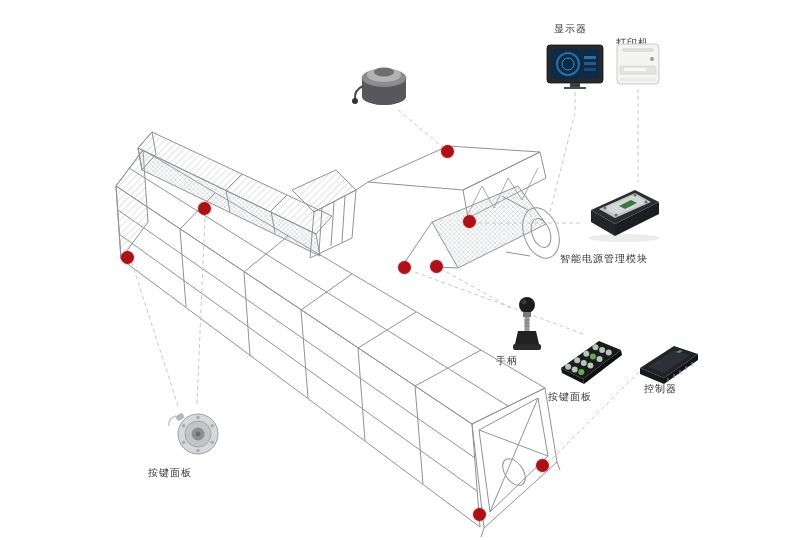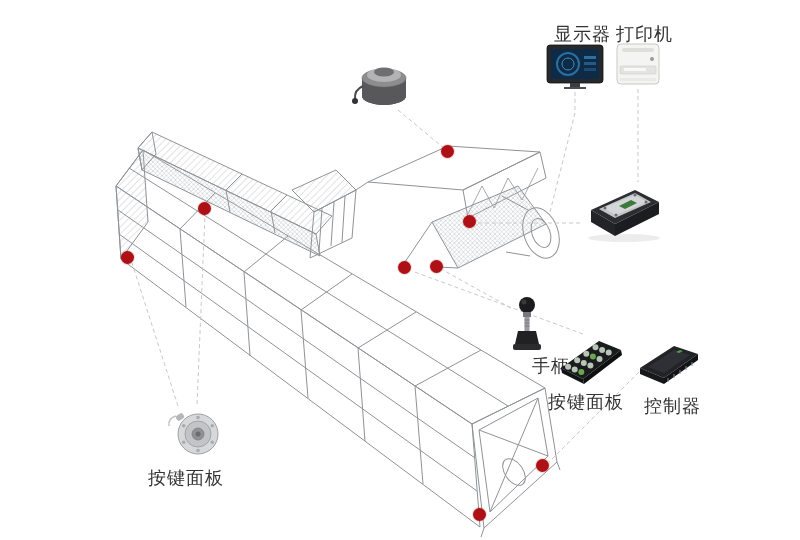--- a/index.html
+++ b/index.html
@@ -2,21 +2,21 @@
 <html><head>
 <meta charset="utf-8">
 <style>
   html,body{margin:0;padding:0;background:#fff;}
   .stage{
     position:relative;width:800px;height:540px;background:#ffffff;overflow:hidden;
     font-family:"DejaVu Sans","Liberation Sans",sans-serif;
   }
   .layer{position:absolute;left:0;top:0;}
   .label{
-    position:absolute;font-size:18px;color:#333;letter-spacing:1px;white-space:nowrap;
+    position:absolute;font-size:10px;color:#333;letter-spacing:1px;white-space:nowrap;
   }
   .dot{
     position:absolute;width:13px;height:13px;border-radius:50%;
     background:#ad1015;box-shadow:0 0 0 1px rgba(173,16,21,.15);
   }
   .component{position:absolute;}
 </style>
 </head>
 <body>
 
@@ -119,45 +119,46 @@
     <rect x="5" y="5" width="48" height="30" fill="#0d2b46"></rect>
     <circle cx="22" cy="20" r="11" fill="none" stroke="#2e6ea0" stroke-width="2"></circle>
     <circle cx="22" cy="20" r="6" fill="none" stroke="#3f8fc4" stroke-width="1"></circle>
     <rect x="38" y="12" width="12" height="3" fill="#2e6ea0"></rect>
     <rect x="38" y="18" width="12" height="3" fill="#245a85"></rect>
     <rect x="38" y="24" width="12" height="3" fill="#1c4a70"></rect>
     <rect x="24" y="39" width="10" height="4" fill="#3a3d42"></rect>
     <rect x="18" y="43" width="22" height="2" fill="#4a4d52"></rect>
   </svg>
 
-  <div class="label" style="left:616px;top:22px">打印机</div>
+  <div class="label" style="left:616px;top:36px">打印机</div>
   <svg class="component" style="left:614px;top:42px" width="48" height="45" viewBox="0 0 48 45">
     <rect x="3" y="2" width="42" height="40" rx="4" fill="#f4f4f2" stroke="#c9c9c6"></rect>
     <rect x="8" y="6" width="32" height="4" rx="2" fill="#dededb"></rect>
     <rect x="6" y="24" width="36" height="8" rx="1" fill="#e3e3e0" stroke="#cfcfcb" stroke-width="0.6"></rect>
     <rect x="10" y="26" width="22" height="3" fill="#f8f8f6"></rect>
     <circle cx="38" cy="17" r="2" fill="#9a9a97"></circle>
     <rect x="6" y="36" width="36" height="3" fill="#e9e9e6"></rect>
   </svg>
 
+  <div class="label" style="left:560px;top:252px">智能电源管理模块</div>
   <svg class="component" style="left:583px;top:184px" width="82" height="60" viewBox="0 0 82 60">
     <ellipse cx="41" cy="54" rx="36" ry="4" fill="#ececec"></ellipse>
     <polygon points="8,26 52,6 76,18 32,40" fill="#2c2d30"></polygon>
     <polygon points="8,26 32,40 32,52 8,38" fill="#232427"></polygon>
     <polygon points="32,40 76,18 76,30 32,52" fill="#1c1d20"></polygon>
     <polygon points="16,25 52,9 68,18 32,34" fill="#c2c4c6"></polygon>
     <polygon points="20,24 52,11 64,18 33,31" fill="#d4d6d8"></polygon>
     <circle cx="22" cy="24" r="1.5" fill="#6b6d70"></circle>
     <circle cx="52" cy="11" r="1.5" fill="#6b6d70"></circle>
     <circle cx="63" cy="18" r="1.5" fill="#6b6d70"></circle>
     <circle cx="33" cy="31" r="1.5" fill="#6b6d70"></circle>
     <polygon points="36,22 48,16 54,19 42,25" fill="#3b7a3b"></polygon>
   </svg>
 
-  <div class="label" style="left:532px;top:354px">手柄</div>
+  <div class="label" style="left:496px;top:354px">手柄</div>
   <svg class="component" style="left:512px;top:296px" width="30" height="58" viewBox="0 0 30 58">
     <circle cx="15" cy="9" r="8" fill="#1c1c1e"></circle>
     <circle cx="12" cy="6" r="2.5" fill="#3a3a3e"></circle>
     <rect x="11" y="16" width="8" height="5" fill="#77787c"></rect>
     <rect x="12.5" y="21" width="5" height="14" fill="#9a9b9f"></rect>
     <line x1="12.5" y1="24" x2="17.5" y2="24" stroke="#7c7d81"></line>
     <line x1="12.5" y1="27" x2="17.5" y2="27" stroke="#7c7d81"></line>
     <line x1="12.5" y1="30" x2="17.5" y2="30" stroke="#7c7d81"></line>
     <path d="M6,35 L24,35 L27,48 L3,48 Z" fill="#212124"></path>
     <rect x="1" y="48" width="28" height="6" rx="2" fill="#2b2b2e"></rect>
@@ -177,21 +178,21 @@
         <circle cx="41.5" cy="23.1" r="3"></circle>
       <circle cx="19.2" cy="24.2" r="3"></circle>
         <circle cx="25.8" cy="26.9" r="3"></circle>
         <circle cx="32.4" cy="29.6" r="3"></circle>
       <circle cx="10.1" cy="30.7" r="3"></circle>
         <circle cx="16.7" cy="33.4" r="3"></circle>
         <circle cx="23.3" cy="36.1" r="3" fill="#69a84f"></circle>
     </g>
   </svg>
 
-  <div class="label" style="left:644px;top:394px">控制器</div>
+  <div class="label" style="left:644px;top:382px">控制器</div>
   <svg class="component" style="left:636px;top:340px" width="66" height="46" viewBox="0 0 66 46">
     <polygon points="4,28 38,6 62,14 28,38" fill="#222327"></polygon>
     <polygon points="28,38 62,14 62,20 28,44" fill="#121316"></polygon>
     <polygon points="4,28 28,38 28,44 4,34" fill="#17181b"></polygon>
     <polygon points="12,27 38,10 54,15 28,33" fill="#2e3036"></polygon>
     <polygon points="40,12 44,10 47,11 43,13" fill="#4f9e4f"></polygon>
     <g stroke="#8d8f94" stroke-width="1">
       <line x1="32" y1="38" x2="32" y2="42"></line>
         <line x1="38" y1="34" x2="38" y2="38"></line>
       <line x1="44" y1="30" x2="44" y2="34"></line>

